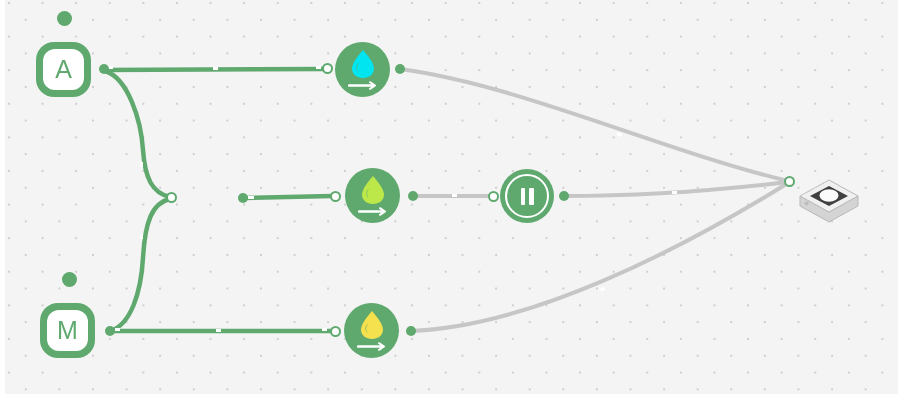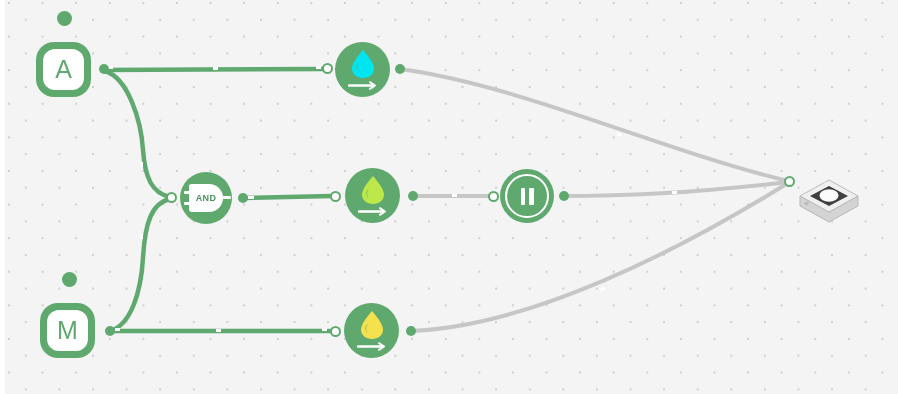--- a/index.html
+++ b/index.html
@@ -232,28 +232,20 @@
   <div class="src-dot" style="left:62px; top:272px; width:15px; height:15px;"></div>
 
   <div class="node src-node" style="left:36px; top:42px; width:55px; height:55px;">
     <div class="src-inner" style="width:41px; height:41px;">A</div>
   </div>
 
   <div class="node src-node" style="left:40px; top:303px; width:55px; height:55px;">
     <div class="src-inner" style="width:41px; height:41px;">M</div>
   </div>
 
-  <div class="node circ-node" style="left:180px; top:172px; width:52px; height:52px;">
-    <div class="and-pin" style="left:4px;  top:19px;"></div>
-    <div class="and-pin" style="left:4px;  top:30px;"></div>
-    <div class="and-pin" style="right:1px; top:24px;"></div>
-    <div class="and-body">
-      <span>AND</span>
-    </div>
-  </div>
 
   <div class="node circ-node" style="left:335px; top:42px; width:55px; height:55px;">
     <div class="drop-wrap">
       <svg width="26" height="30" viewBox="0 0 26 30">
         <path d="M13 1 C13 1 24 13 24 19.5 C24 25.3 19.1 29 13 29 C6.9 29 2 25.3 2 19.5 C2 13 13 1 13 1 Z" fill="#00e5f0"></path>
         <path d="M9.2 13.5 C6.6 16.4 6.4 20.8 9.1 23.6 C7.1 22.2 6.2 20.1 6.4 17.8 C6.6 16.2 7.6 14.6 9.2 13.5 Z" fill="#5fa96f" opacity="0.75"></path>
       </svg>
       <svg class="drop-arrow" viewBox="0 0 30 9">
         <path d="M1 4.5 L25 4.5" stroke="#ffffff" stroke-width="2.4" stroke-linecap="round"></path>
         <path d="M22 1.2 L27 4.5 L22 7.8" stroke="#ffffff" stroke-width="2" fill="none" stroke-linecap="round" stroke-linejoin="round"></path>

